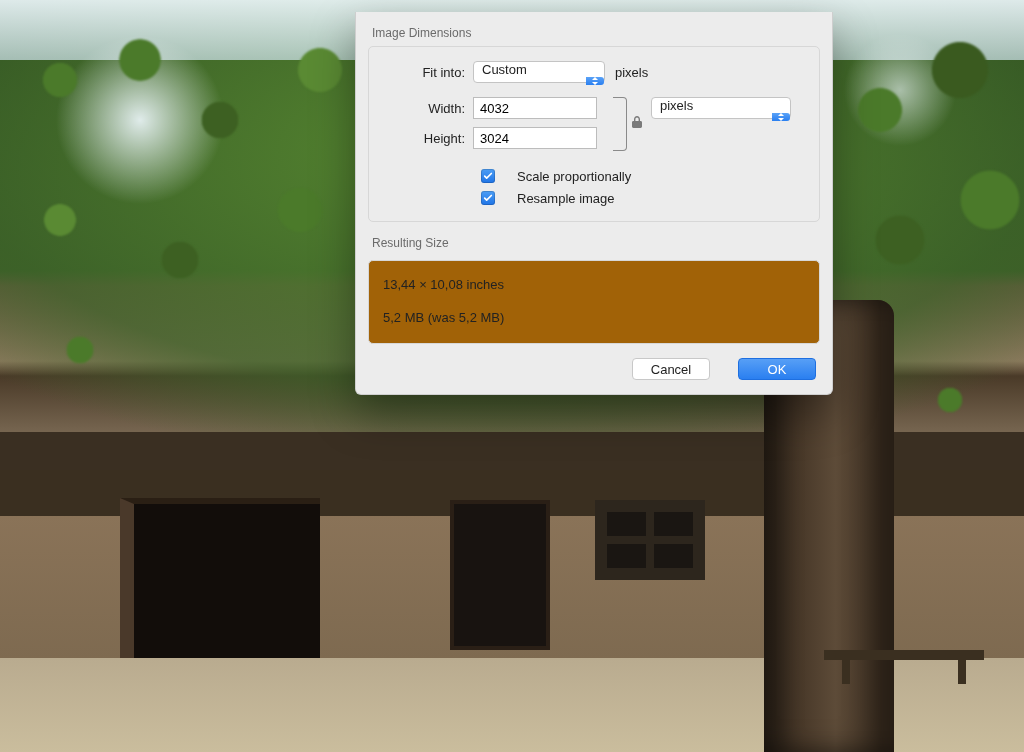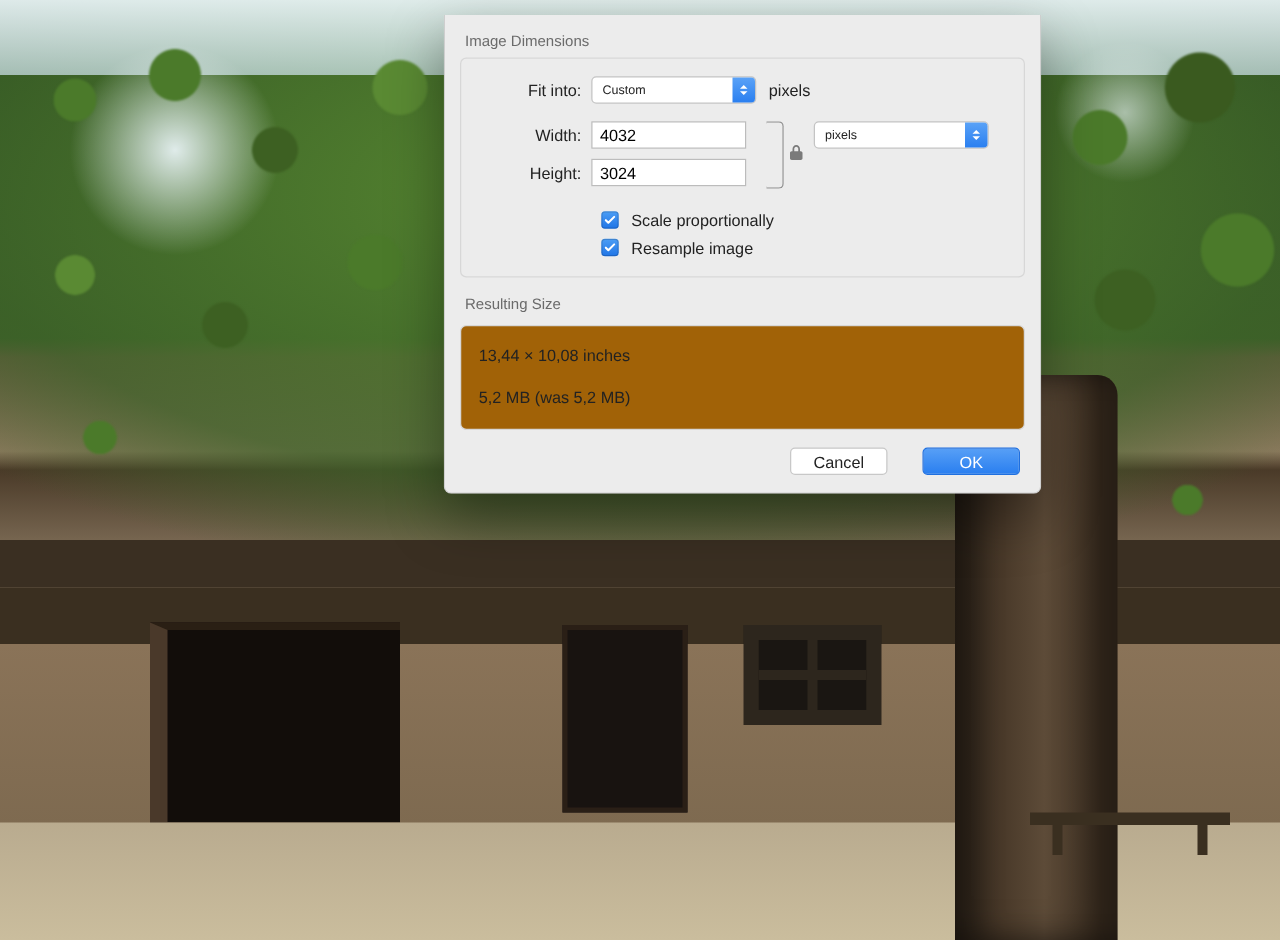--- a/index.html
+++ b/index.html
@@ -101,25 +101,26 @@
     .inset {
       margin: 0 12px;
       background: #ececec;
       border: 1px solid #d7d7d7;
       border-radius: 5px;
       padding: 10px 12px 12px 12px;
     }
     .row { display:flex; align-items:center; height:30px; }
     .label { width:92px; text-align:right; padding-right:8px; }
     .select {
-      display:flex; align-items:center;
+      display:flex; 
       height:22px; background:#fff;
       border:1px solid #c4c4c4; border-radius:4px;
-      padding:0 0 0 8px; font-size:10px;
+      padding:0 0 0 8px; font-size:13px;
       position:relative;
+      flex-direction:column;
     }
     .select .caret {
       width:18px; height:100%;
       background: linear-gradient(to bottom,#5aa2f7,#2a7ff0);
       border-radius: 0 3px 3px 0;
       display:flex; flex-direction:column; align-items:center; justify-content:center;
       margin-left:auto;
     }
     .select .caret::before, .select .caret::after {
       content:""; width:0; height:0; border-left:3px solid transparent; border-right:3px solid transparent;
@@ -139,21 +140,21 @@
     .bracket {
       position:absolute; left:232px; top:4px; width:14px; height:54px;
       border: 1.5px solid #8a8a8a;
       border-left:none;
       border-radius: 0 4px 4px 0;
     }
     .lock {
       position:absolute; left:249px; top:22px; width:14px; height:14px;
       display:flex; align-items:center; justify-content:center;
     }
-    .checkbox-row { display:flex; align-items:center; margin-left:100px; height:22px; gap:10px; }
+    .checkbox-row { display:flex; align-items:center; margin-left:100px; height:22px; gap:22px; }
     .mac-checkbox {
       width:14px; height:14px; border-radius:3px;
       background: linear-gradient(to bottom,#4c9ef5,#1f74e6);
       display:flex; align-items:center; justify-content:center;
       box-shadow: inset 0 0 0 1px rgba(0,0,0,0.15);
     }
     .mac-checkbox svg { width:10px; height:10px; }
     .result-box {
       margin: 4px 12px 0 12px;
       background:#a16207;

